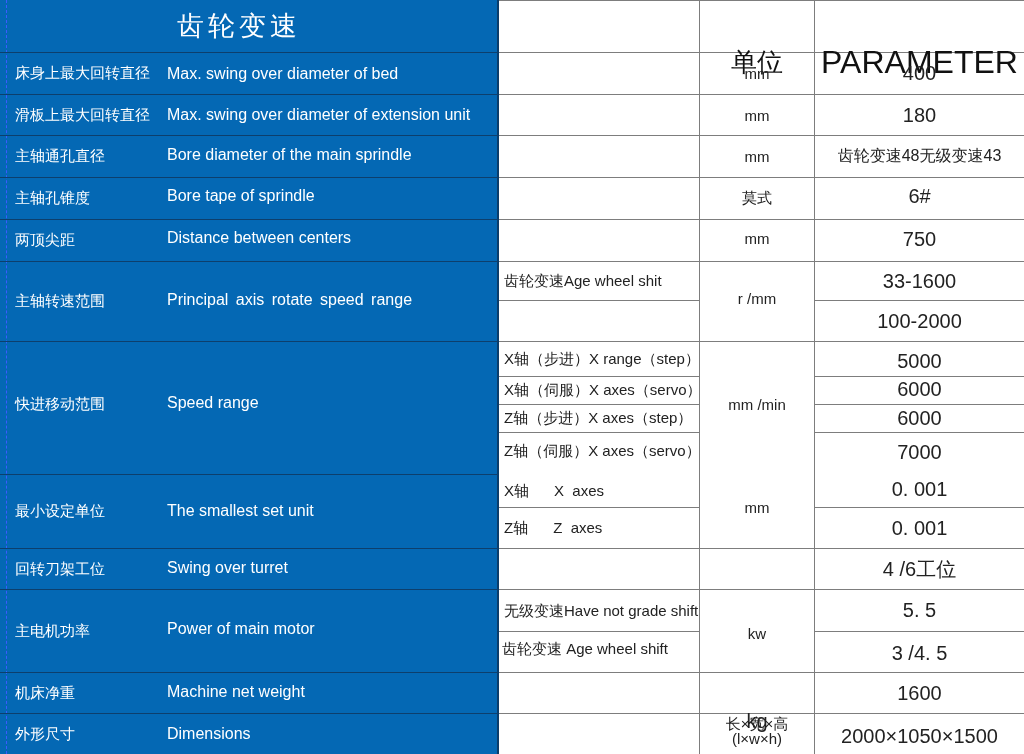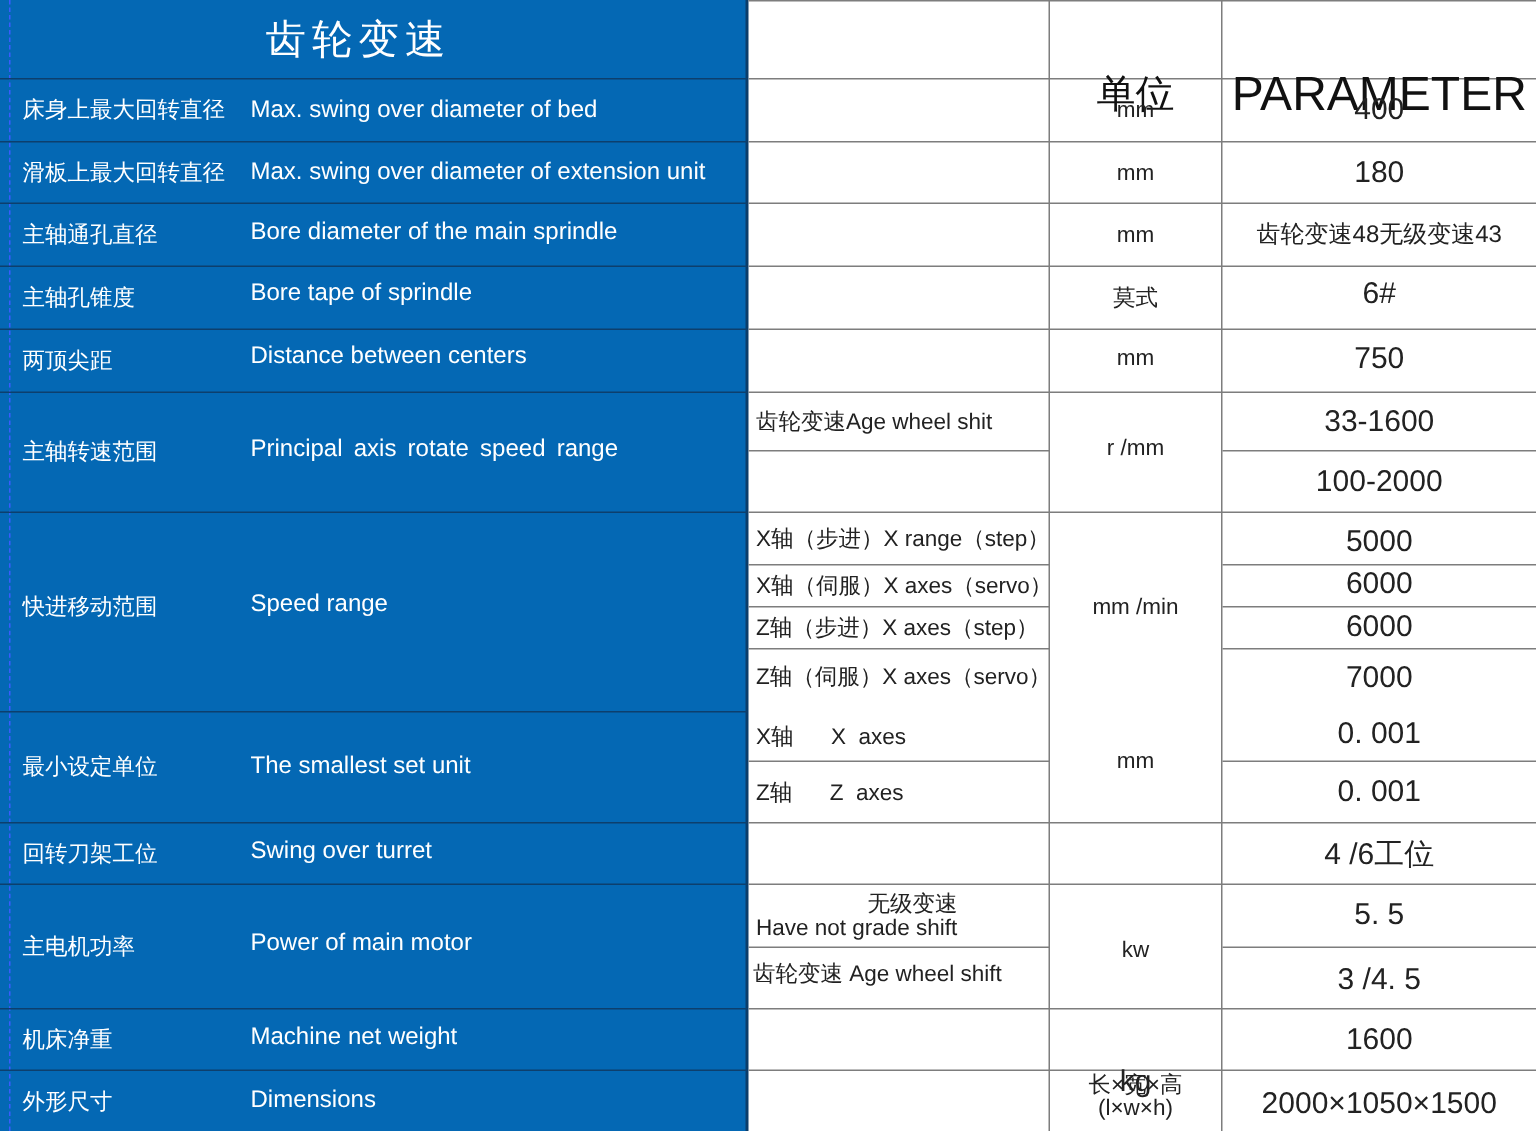--- a/index.html
+++ b/index.html
@@ -16,21 +16,21 @@
   .hline.grey { background:#7d7d7d; }
   .vline { position:absolute; width:1px; background:#7d7d7d; }
   .cell { position:absolute; display:flex; align-items:center; box-sizing:border-box; white-space:nowrap; }
   .zh { color:#ffffff; font-size:15px; left:15px; }
   .en { color:#ffffff; font-size:16px; left:167px; }
   .title-zh { color:#ffffff; font-size:27px; letter-spacing:4px; left:0; width:498px; justify-content:center; padding-right:20px; }
   .hdr { color:#111; font-size:26px; justify-content:center;margin-top:36px; }
   .sub { color:#222; font-size:15px; left:504px; }
   .unit { color:#222; font-size:15px; left:700px; width:114px; justify-content:center; text-align:center; }
   .val { color:#222; font-size:20px; left:815px; width:209px; justify-content:center; }
-  .two-line { flex-direction:column; align-items:flex-end; justify-content:center; line-height:16px; }
+  .two-line { flex-direction:row; align-items:center; justify-content:center; line-height:16px; }
   .two-line-c { flex-direction:column; justify-content:center; align-items:center; line-height:15px; }
 </style>
 </head>
 <body>
 
 <div class="blue"></div>
 <div class="dashline"></div>
 <div class="blue-edge"></div>
 
 <div class="hline dark" style="left:0;top:52px;width:498px"></div>

